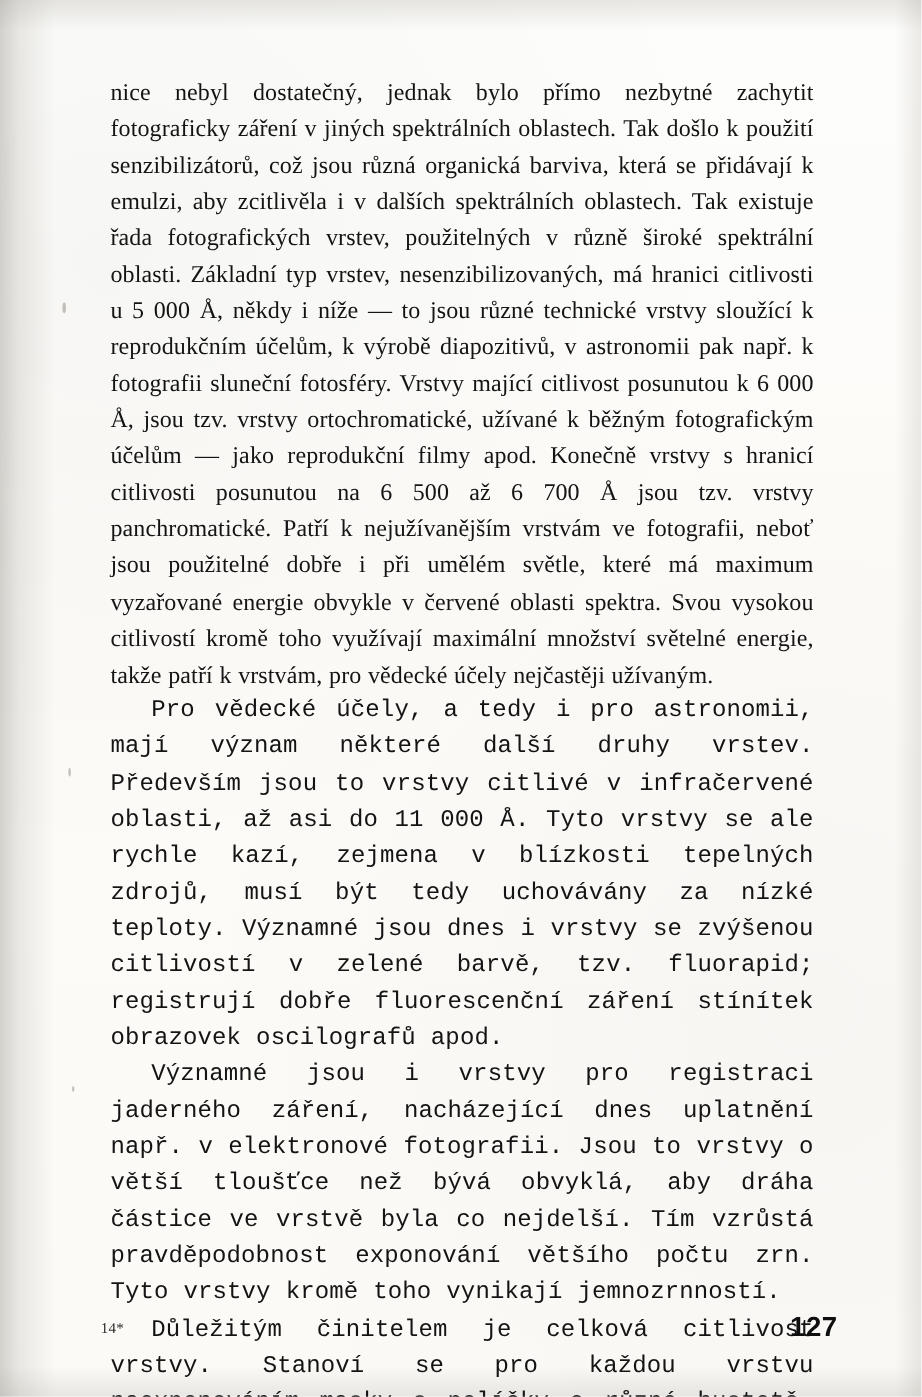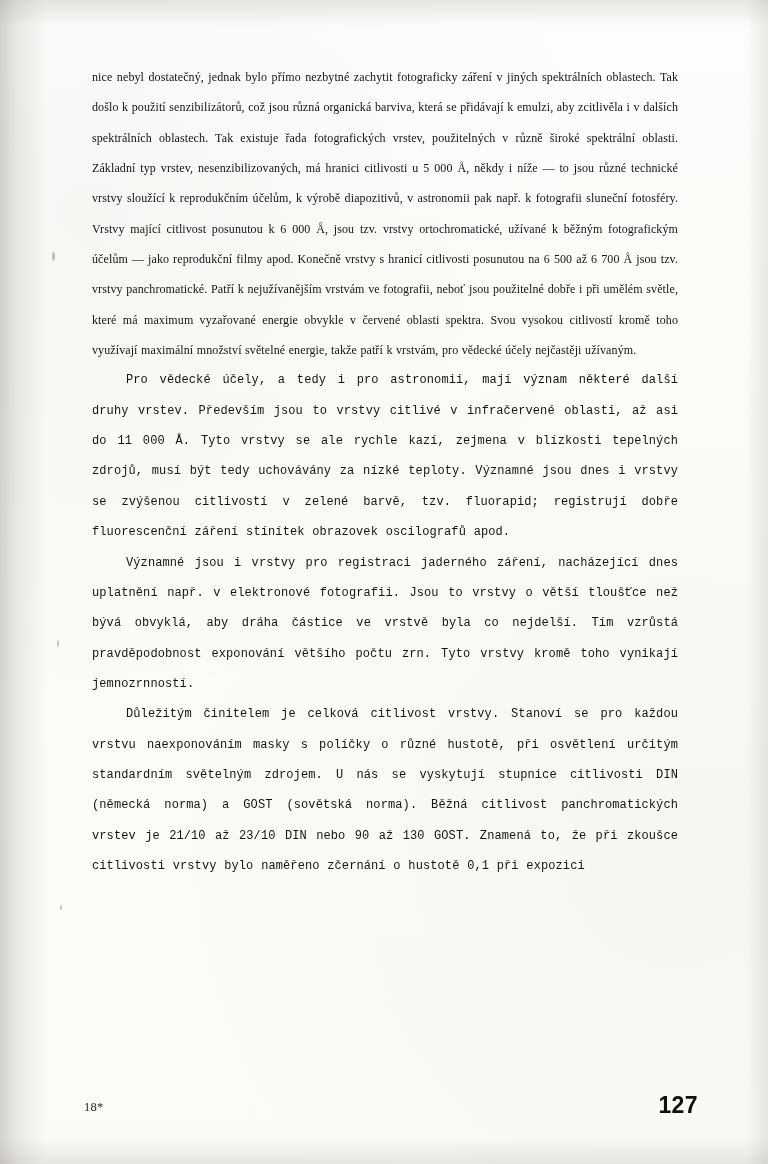--- a/index.html
+++ b/index.html
@@ -64,21 +64,21 @@
 
   .text-column {
     position: absolute;
     left: 92px;
     top: 62px;
     width: 586px;
   }
 
   p.para {
     margin: 0;
-    font-size: 12px;
+    font-size: 20px;
     line-height: 30.35px;
     text-align: justify;
     text-justify: inter-word;
     letter-spacing: 0.1px;
     word-spacing: 0.4px;
     color: #141414;
   }
   p.para.indent {
     text-indent: 34px;
     font-family: Liberation Mono, monospace;
@@ -134,17 +134,17 @@
   <div class="speck" style="left:60px; top:905px; width:2px; height:5px;"></div>
 
   <div class="text-column">
     <p class="para">nice nebyl dostatečný, jednak bylo přímo nezbytné zachytit fotograficky záření v jiných spektrálních oblastech. Tak došlo k použití senzibilizátorů, což jsou různá organická barviva, která se přidávají k emulzi, aby zcitlivěla i v dalších spektrálních oblastech. Tak existuje řada fotografických vrstev, použitelných v různě široké spektrální oblasti. Základní typ vrstev, nesenzibilizovaných, má hranici citlivosti u 5 000 Å, někdy i níže — to jsou různé technické vrstvy sloužící k reprodukčním účelům, k výrobě diapozitivů, v astronomii pak např. k fotografii sluneční fotosféry. Vrstvy mající citlivost posunutou k 6 000 Å, jsou tzv. vrstvy ortochromatické, užívané k běžným fotografickým účelům — jako reprodukční filmy apod. Konečně vrstvy s hranicí citlivosti posunutou na 6 500 až 6 700 Å jsou tzv. vrstvy panchromatické. Patří k nejužívanějším vrstvám ve fotografii, neboť jsou použitelné dobře i při umělém světle, které má maximum vyzařované energie obvykle v červené oblasti spektra. Svou vysokou citlivostí kromě toho využívají maximální množství světelné energie, takže patří k vrstvám, pro vědecké účely nejčastěji užívaným.</p>
     <p class="para indent">Pro vědecké účely, a tedy i pro astronomii, mají význam některé další druhy vrstev. Především jsou to vrstvy citlivé v infračervené oblasti, až asi do 11 000 Å. Tyto vrstvy se ale rychle kazí, zejmena v blízkosti tepelných zdrojů, musí být tedy uchovávány za nízké teploty. Významné jsou dnes i vrstvy se zvýšenou citlivostí v zelené barvě, tzv. fluorapid; registrují dobře fluorescenční záření stínítek obrazovek oscilografů apod.</p>
     <p class="para indent">Významné jsou i vrstvy pro registraci jaderného záření, nacházející dnes uplatnění např. v elektronové fotografii. Jsou to vrstvy o větší tloušťce než bývá obvyklá, aby dráha částice ve vrstvě byla co nejdelší. Tím vzrůstá pravděpodobnost exponování většího počtu zrn. Tyto vrstvy kromě toho vynikají jemnozrnností.</p>
     <p class="para indent">Důležitým činitelem je celková citlivost vrstvy. Stanoví se pro každou vrstvu naexponováním masky s políčky o různé hustotě, při osvětlení určitým standardním světelným zdrojem. U nás se vyskytují stupnice citlivosti DIN (německá norma) a GOST (sovětská norma). Běžná citlivost panchromatických vrstev je 21/10 až 23/10 DIN nebo 90 až 130 GOST. Znamená to, že při zkoušce citlivosti vrstvy bylo naměřeno zčernání o hustotě 0,1 při expozici</p>
   </div>
 
   <div class="footer">
-    <div class="folio-left">18*</div>
+    <div class="folio-left">14*</div>
     <div class="folio-right">127</div>
   </div>
 
 </div>
 
 </body></html>

